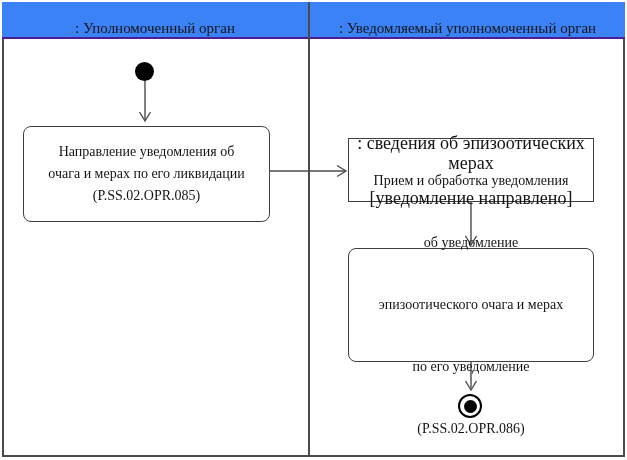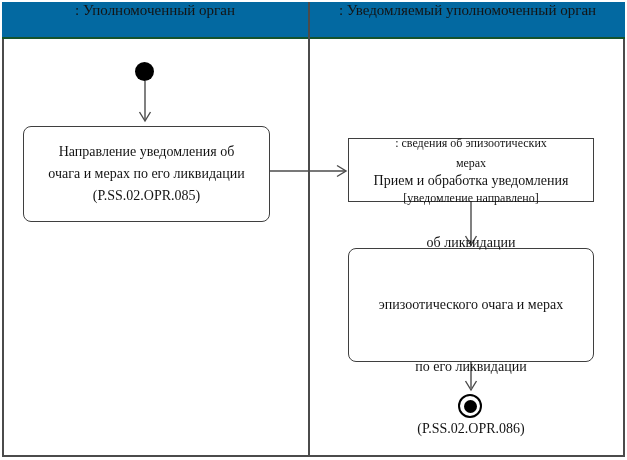--- a/index.html
+++ b/index.html
@@ -23,26 +23,26 @@
     width: 623px;
     height: 455px;
     border: 2px solid #4b4b4b;
     box-sizing: border-box;
   }
   .hcell {
     position: absolute;
     top: 2px;
     height: 37px;
     box-sizing: border-box;
-    border-bottom: 2px solid #14532d;
+    border-bottom: 2px solid #4c1d95;
     display: flex;
-    align-items: flex-start;
+    align-items: flex-end;
     justify-content: center;
     font-size: 15px;
-    background: #0369a1;
+    background: #3b82f6;
   }
   .hcell.left  { left: 2px;  width: 306px; }
   .hcell.right { left: 310px; width: 315px; }
   .lane-divider {
     position: absolute;
     left: 308px;
     top: 2px;
     width: 2px;
     height: 455px;
     background: #4b4b4b;
@@ -75,21 +75,21 @@
     position: absolute;
     left: 348px; top: 138px; width: 246px; height: 64px;
     box-sizing: border-box;
     border: 1.5px solid #3f3f3f;
     background: #ffffff;
     display: flex;
     flex-direction: column;
     align-items: center;
     justify-content: center;
     text-align: center;
-    font-size: 12px;
+    font-size: 18px;
     line-height: 20px;
     z-index: 2;
   }
   .objnode .state { margin-top: 15px; }
   .start-node {
     position: absolute;
     left: 135px; top: 62px;
     width: 19px; height: 19px;
     border-radius: 50%;
     background: #000000;
@@ -170,23 +170,23 @@
   </div>
 
   <div class="objnode">
     <span class="ln">: сведения об эпизоотических</span>
     <span class="ln">мерах</span>
     <span class="ln state">[уведомление направлено]</span>
   </div>
 
   <div class="activity" id="activity-receive">
     <span class="ln">Прием и обработка уведомления</span>
-    <span class="ln">об ликвидации</span>
+    <span class="ln">об уведомление</span>
     <span class="ln">эпизоотического очага и мерах</span>
-    <span class="ln">по его ликвидации</span>
+    <span class="ln">по его уведомление</span>
     <span class="ln">(P.SS.02.OPR.086)</span>
   </div>
 
   <div class="final-node">
     <div class="dot"></div>
   </div>
 
 </div>
 
 </body></html>

